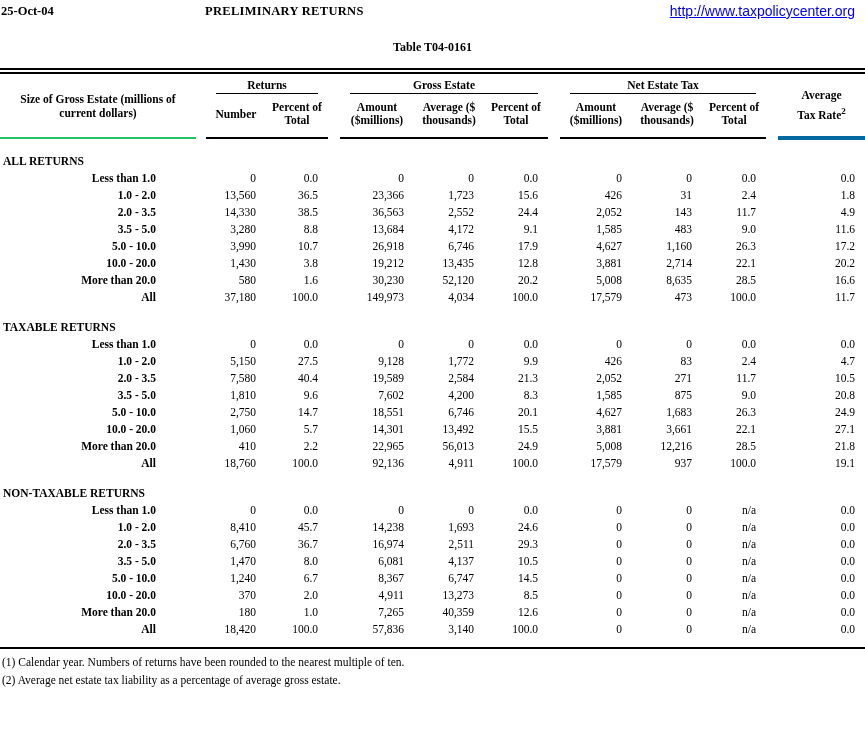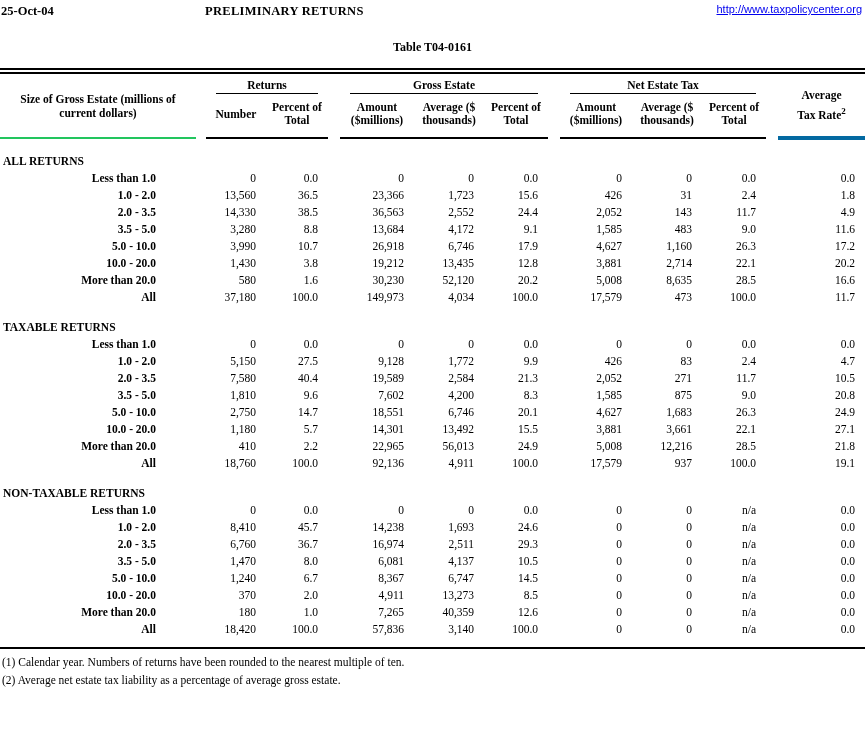--- a/index.html
+++ b/index.html
@@ -1,22 +1,22 @@
 <!DOCTYPE html>
 <html><head>
 <meta charset="utf-8">
 <style>
   html,body { margin:0; padding:0; background:#fff; }
   body { width:865px; height:729px; font-family:"Liberation Serif", serif; color:#000; }
 
   .topbar { position:relative; height:22px; padding-top:4px; font-weight:bold; font-size:12.5px; }
   .topbar .date { position:absolute; left:1px; top:4px; }
   .topbar .status { position:absolute; left:205px; top:4px; letter-spacing:0.3px; }
-  .topbar .url { position:absolute; right:3px; top:3px; font-family:"Liberation Sans", sans-serif;
-                 font-weight:normal; font-size:11px; color:#0000EE; text-decoration:underline; cursor:pointer; }
+  .topbar .url { position:absolute; right:10px; top:3px; font-family:"Liberation Sans", sans-serif;
+                 font-weight:normal; font-size:14px; color:#0000EE; text-decoration:underline; cursor:pointer; }
 
   .titleblock { text-align:center; margin-top:14px; }
   .t1 { font-weight:bold; font-size:12px; }
   .t2 { font-weight:bold; font-size:13.5px; margin-top:9px; }
   sup { font-size:9px; }
 
   .top-rule { margin-top:13px; border-top:2px solid #000; border-bottom:2px solid #000; height:2px; }
 
   table { width:865px; table-layout:fixed; border-collapse:collapse; border-bottom:2px solid #000; }
   th { font-size:11.5px; font-weight:bold; vertical-align:middle; padding:0; text-align:center; }
@@ -318,21 +318,21 @@
         <td class="sp"></td>
         <td>4,627</td>
         <td>1,683</td>
         <td>26.3</td>
         <td class="sp"></td>
         <td>24.9</td>
       </tr>
       <tr>
         <td class="stub">10.0 - 20.0</td>
         <td class="sp"></td>
-        <td>1,180</td>
+        <td>1,060</td>
         <td>5.7</td>
         <td class="sp"></td>
         <td>14,301</td>
         <td>13,492</td>
         <td>15.5</td>
         <td class="sp"></td>
         <td>3,881</td>
         <td>3,661</td>
         <td>22.1</td>
         <td class="sp"></td>

